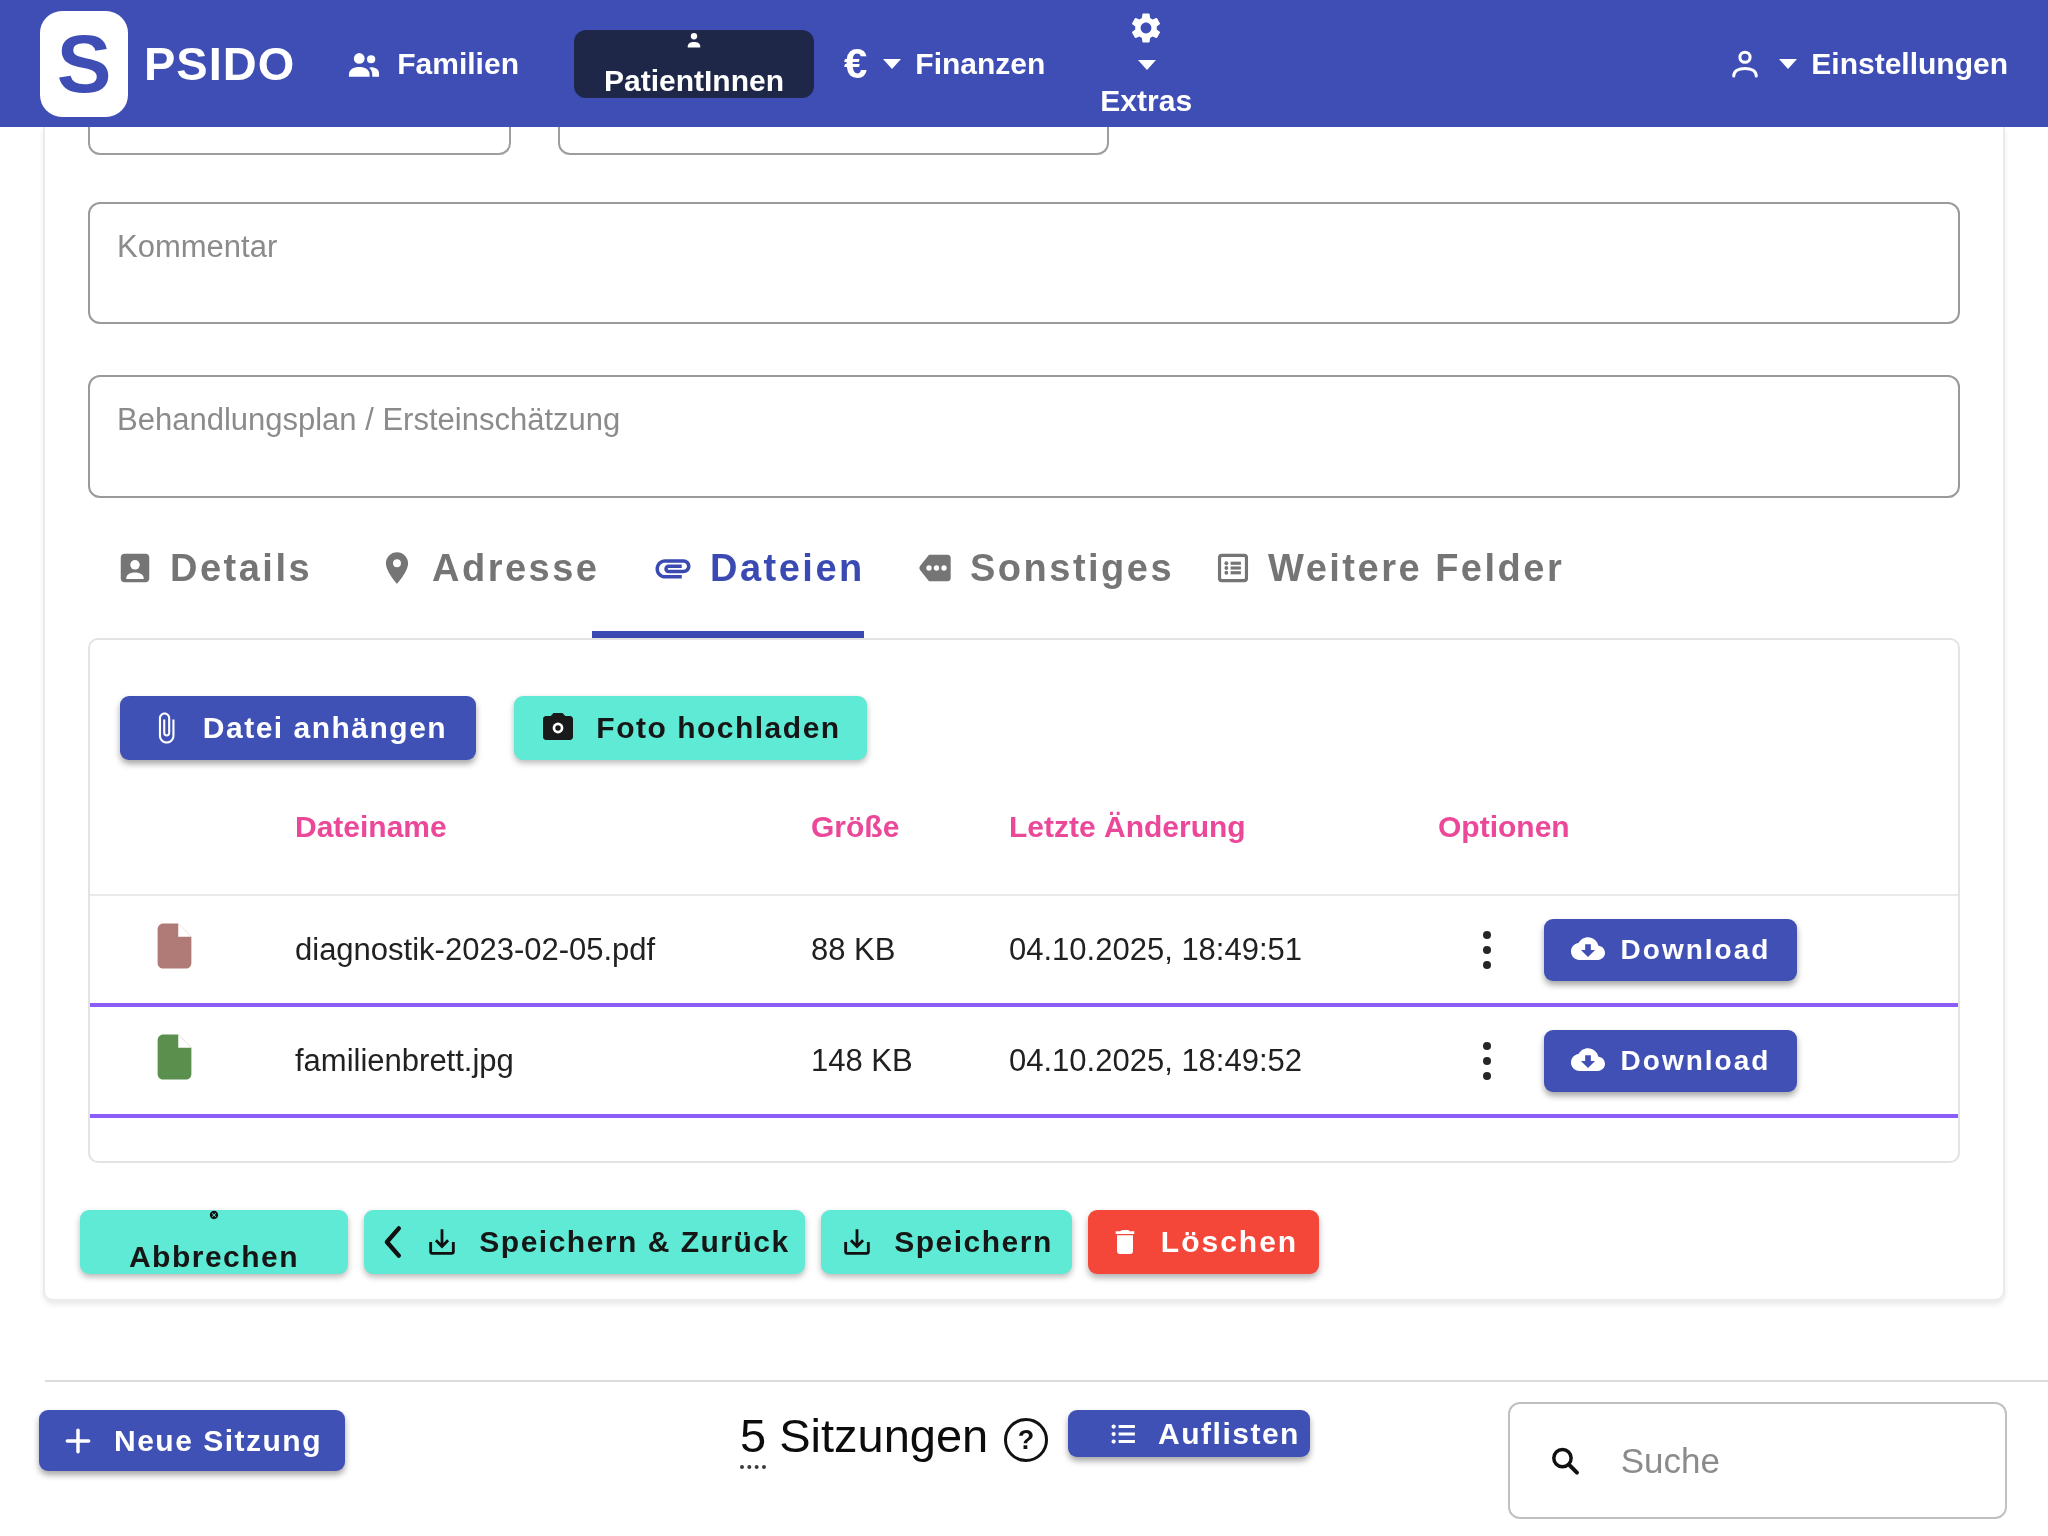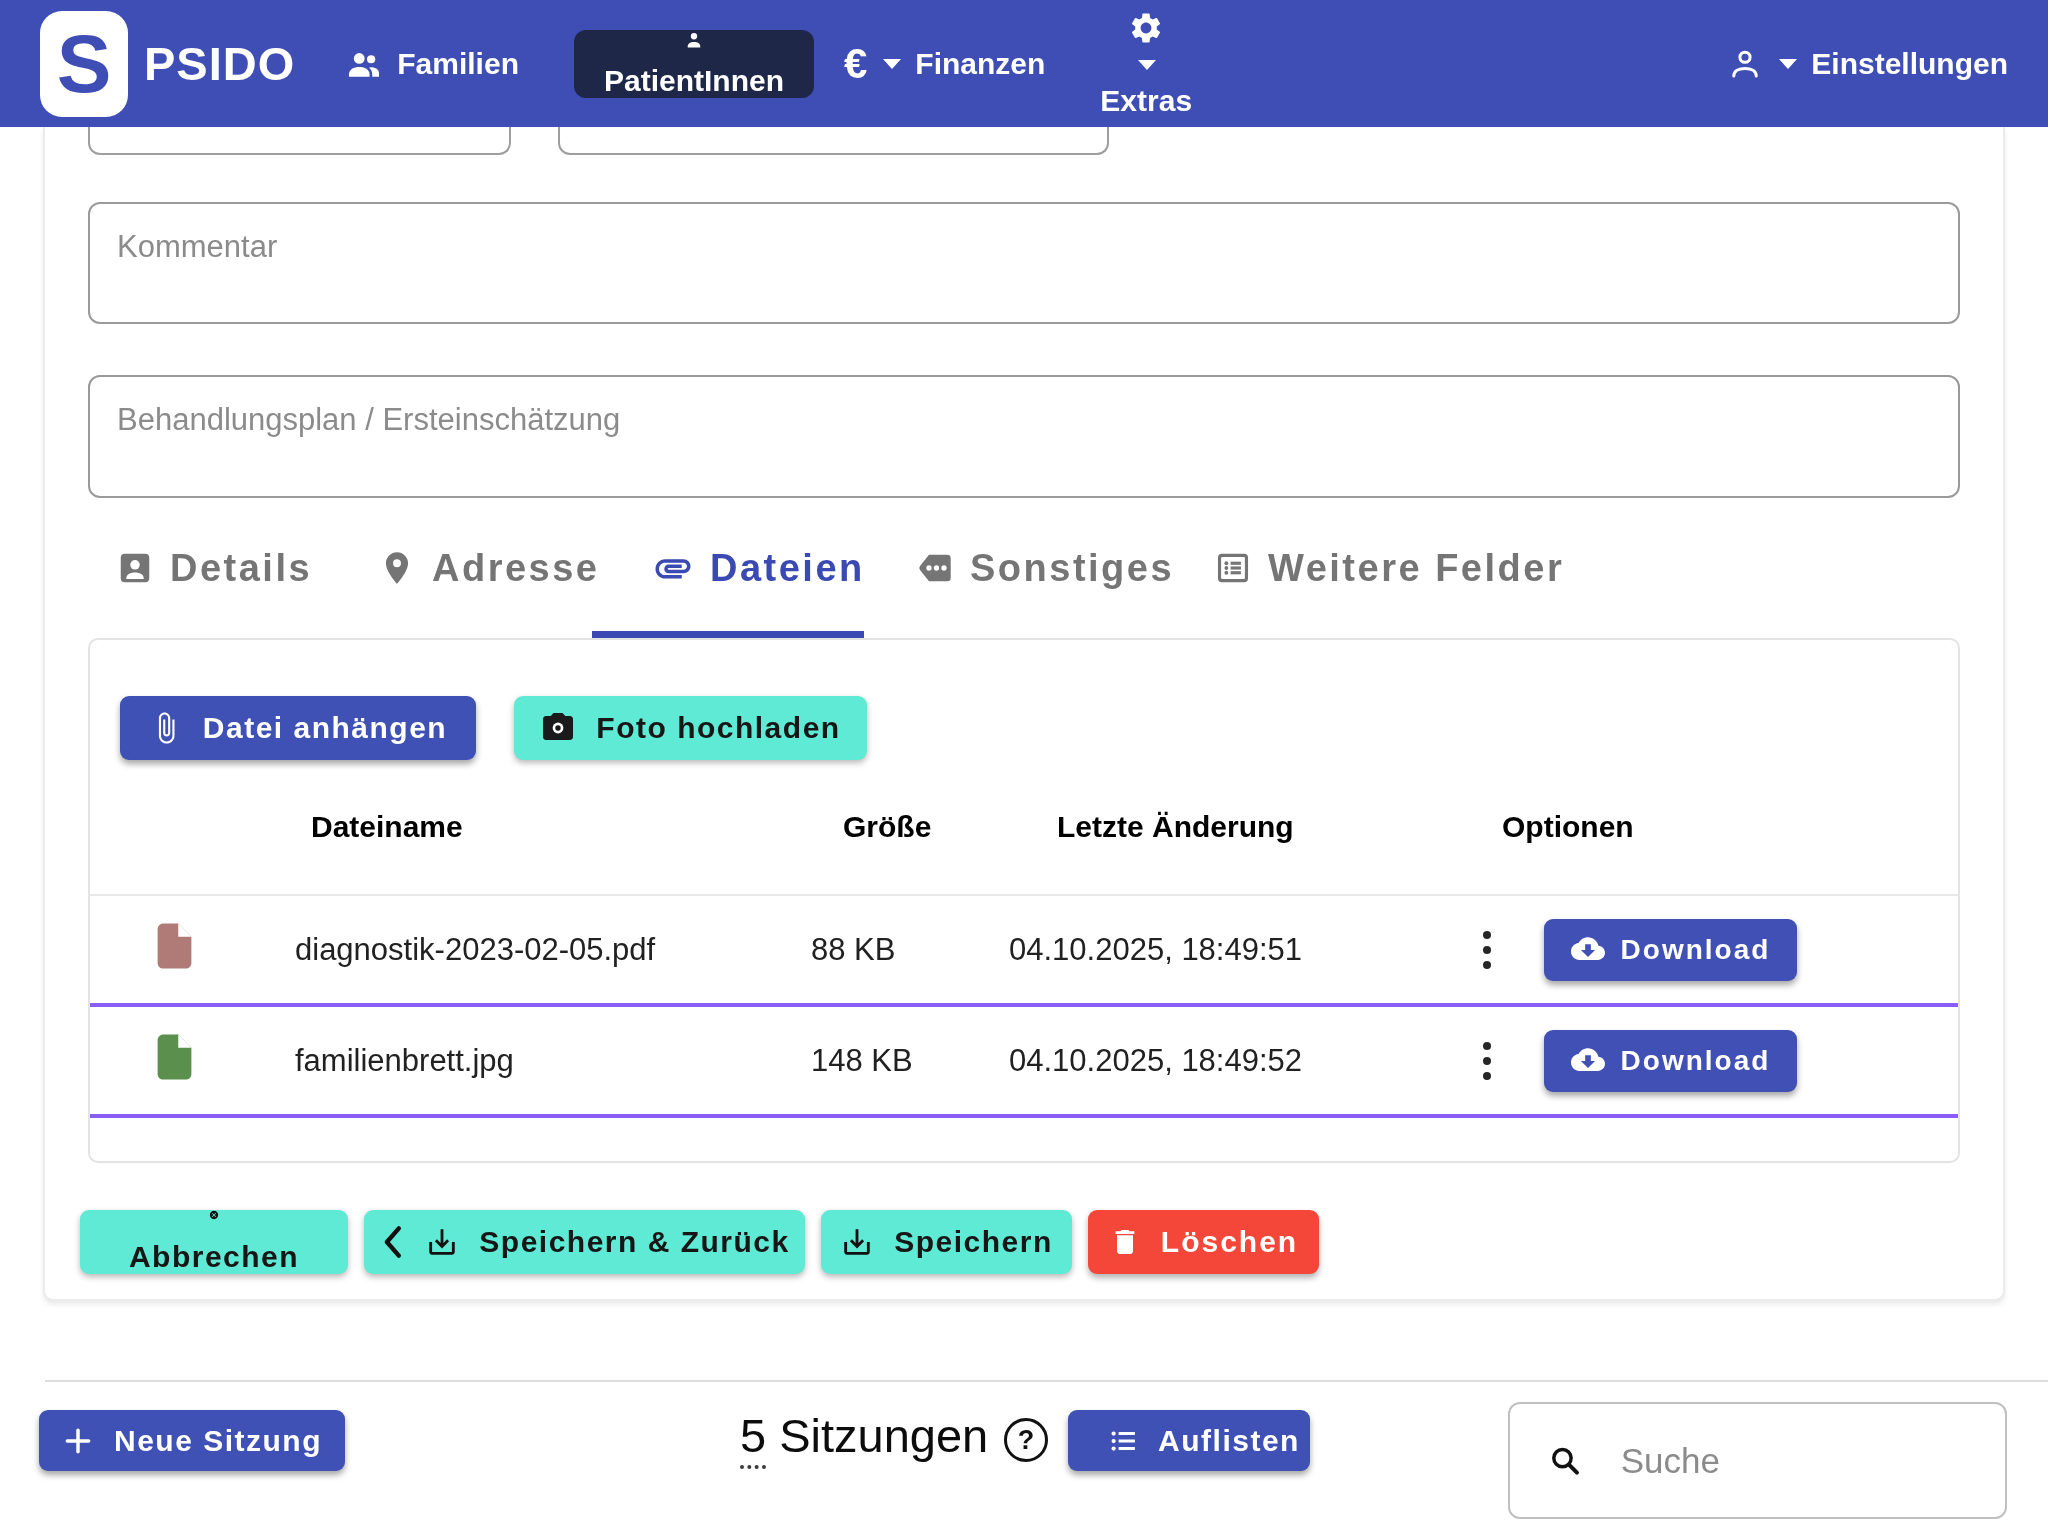--- a/index.html
+++ b/index.html
@@ -57,21 +57,21 @@
     height:64px; border-radius:9px; font-size:30px; font-weight:700; letter-spacing:1.5px;
     cursor:pointer; white-space:nowrap; border:none; }
   .btn-blue { background:#3f51b5; color:#fff; box-shadow:0 4px 6px rgba(0,0,0,.35); }
   .btn-white { background:#5eead4; color:#161616; box-shadow:0 3px 6px rgba(0,0,0,.28); }
   .btn-red { background:#f4473a; color:#fff; box-shadow:0 4px 6px rgba(0,0,0,.3); }
   .attach-btn { width:356px; } .photo-btn { width:353px; }
 
   .ftable { margin-top:44px; }
   .frow { display:grid; grid-template-columns:205px 516px 198px 421px 114px 1fr;
     align-items:center; }
-  .fhead { height:46px; font-weight:700; font-size:30px; color:#000000;gap:16px; }
+  .fhead { height:46px; font-weight:700; font-size:30px; color:#ec4899; }
   .fhead .cell-opt { grid-column:5 / 7; padding-left:8px; }
   .fdiv { height:2px; background:#e9e9e9; margin-top:44px; }
   .fdata { height:111px; border-bottom:4px solid #8b5cf6; font-size:31px; color:#212121; }
   .cell-icon { padding-left:62px; }
   .kebab { display:flex; flex-direction:column; gap:7px; align-items:center; width:100%;
     cursor:pointer; }
   .kebab i { width:8px; height:8px; border-radius:50%; background:#262626; }
   .dl-btn { width:253px; height:62px; font-size:28px; letter-spacing:2px; gap:16px;
     background:#4150b5; }
 
@@ -82,21 +82,21 @@
 
   
   .page-divider { position:absolute; left:45px; right:0; top:1380px; height:2px; background:#dcdcdc; }
   .new-session { position:absolute; left:39px; top:1410px; width:306px; height:61px; }
   .sess-label { position:absolute; left:740px; top:1408px; font-size:47px; font-weight:500;
     color:#0c0c0c; white-space:nowrap; }
   .sess-count { border-bottom:4px dotted #3c3c3c; padding-bottom:3px; }
   .help-icon { position:absolute; left:1004px; top:1418px; width:44px; height:44px;
     border:3px solid #111; border-radius:50%; display:flex; align-items:center;
     justify-content:center; font-size:27px; font-weight:700; color:#111; cursor:pointer; }
-  .list-btn { position:absolute; left:1068px; top:1410px; width:242px; height:61px;padding-left:30px; }
+  .list-btn { position:absolute; left:1068px; top:1410px; width:242px; height:47px;padding-left:30px; }
   .search-box { position:absolute; left:1508px; top:1402px; width:499px; height:117px;
     border:2px solid #c0c0c0; border-radius:12px; display:flex; align-items:center;
     padding:0 38px; gap:38px; background:#fff; }
   .search-box input { border:none; outline:none; font-size:35px; color:#333; width:100%;
     font-family:inherit; }
   .search-box input::placeholder { color:#8b8b8b; }
 </style>
 </head>
 <body>
 

